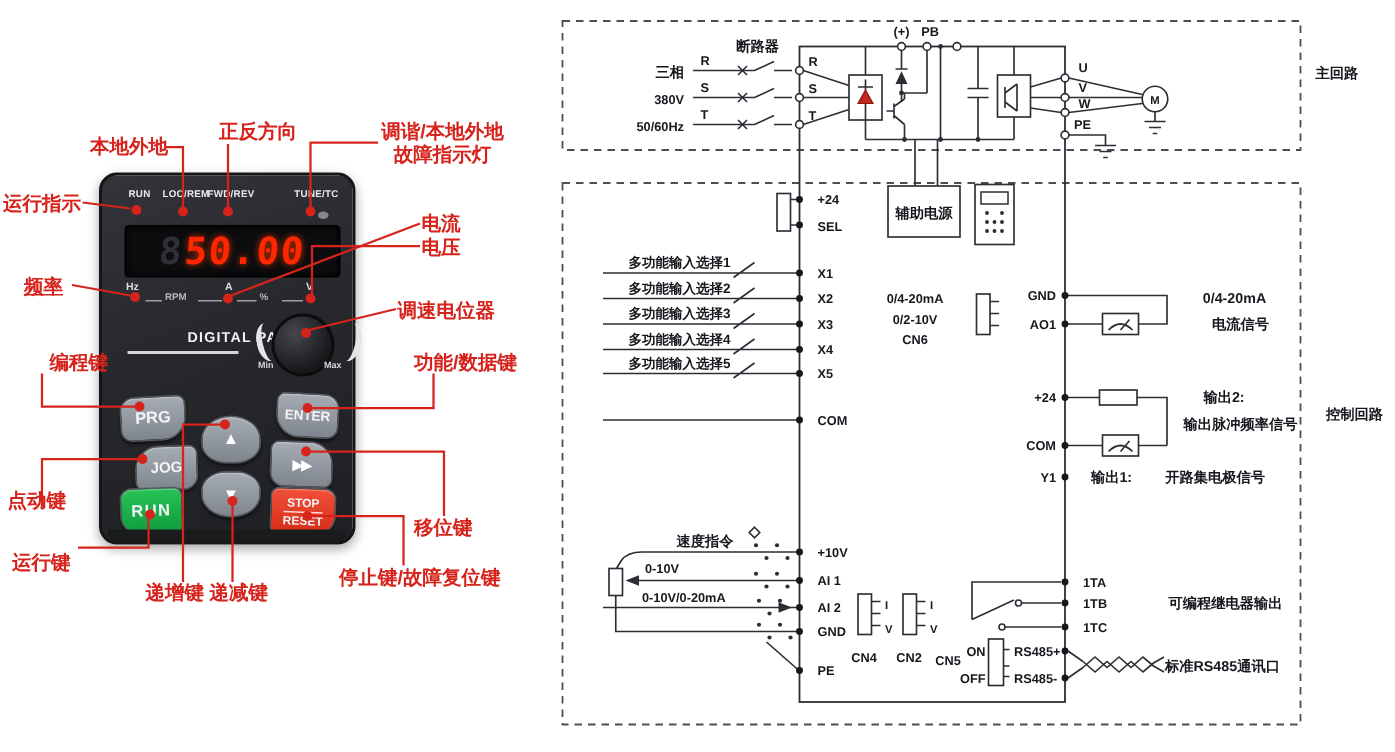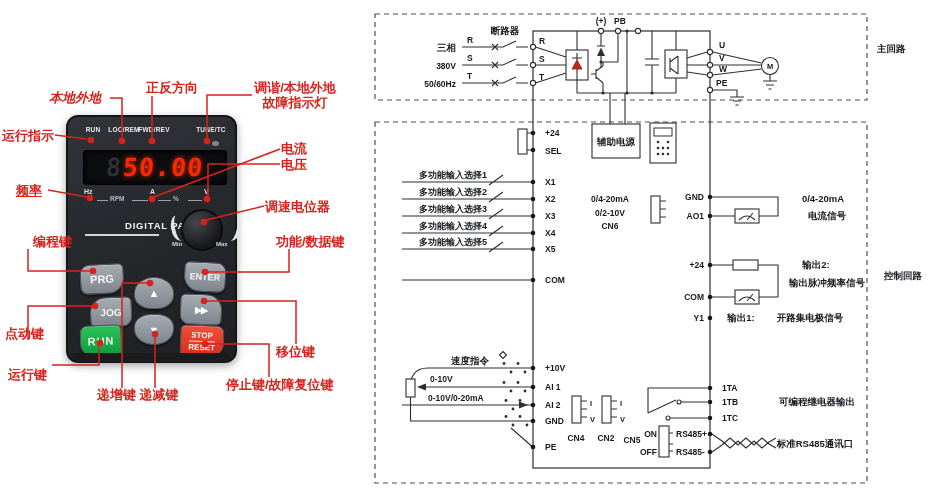--- a/index.html
+++ b/index.html
@@ -101,21 +101,21 @@
   <div class="btn green" style="left:12px;top:208px;width:42px;height:32px;font-size:11px;letter-spacing:1px;border-radius:8px 6px 6px 14px;transform:rotate(-2deg);">RUN</div>
   <div class="btn red" style="left:112px;top:208px;width:44px;height:32px;font-size:8px;border-radius:6px 8px 14px 6px;transform:rotate(2deg);">
     <span>STOP</span>
     <span class="stopline"></span>
     <span>RESET</span>
   </div>
   <div style="position:absolute;left:4px;top:236px;width:159px;height:9px;background:#1a1b1d;border-radius:0 0 8px 8px;"></div>
 </div>
 
 <div class="ann" style="left:2px;top:128px;">运行指示</div>
-<div class="ann" style="left:49px;top:90px;font-style:italic;">本地外地</div>
+<div class="ann" style="left:60px;top:90px;">本地外地</div>
 <div class="ann" style="left:146px;top:80px;">正反方向</div>
 <div class="ann" style="left:249px;top:80px;width:92px;text-align:center;">
   <div>调谐/本地外地</div>
   <div>故障指示灯</div>
 </div>
 <div class="ann" style="left:281px;top:141px;">电流</div>
 <div class="ann" style="left:281px;top:157px;">电压</div>
 <div class="ann" style="left:16px;top:183px;text-decoration:underline;">频率</div>
 <div class="ann" style="left:265px;top:199px;">调速电位器</div>
 <div class="ann" style="left:5px;top:234px;margin-left:28px;">编程键</div>

